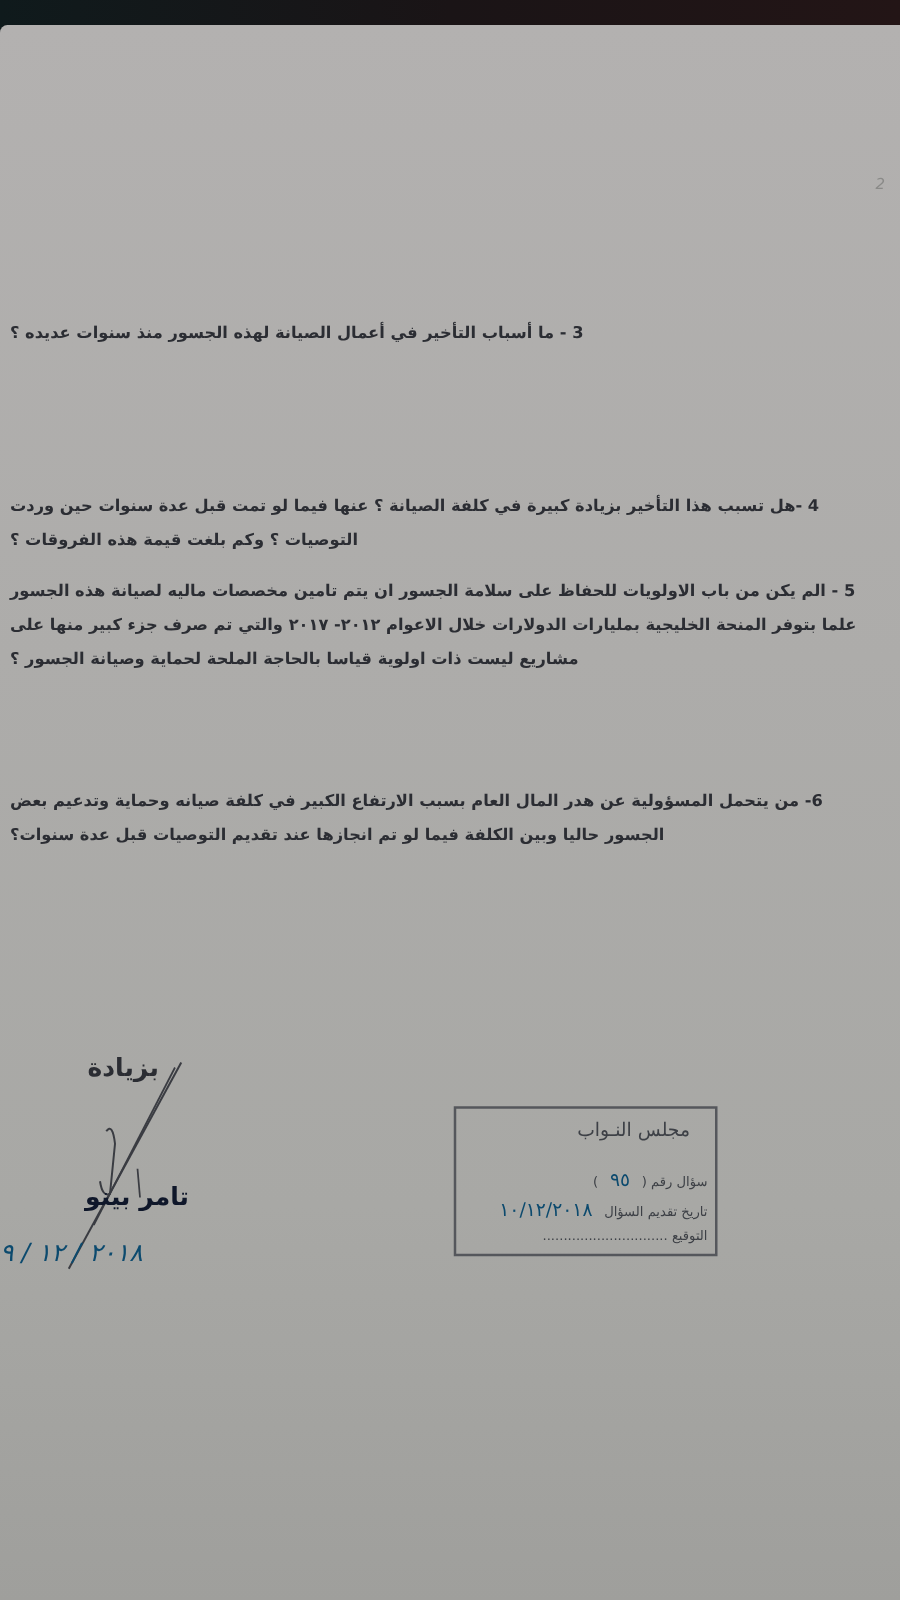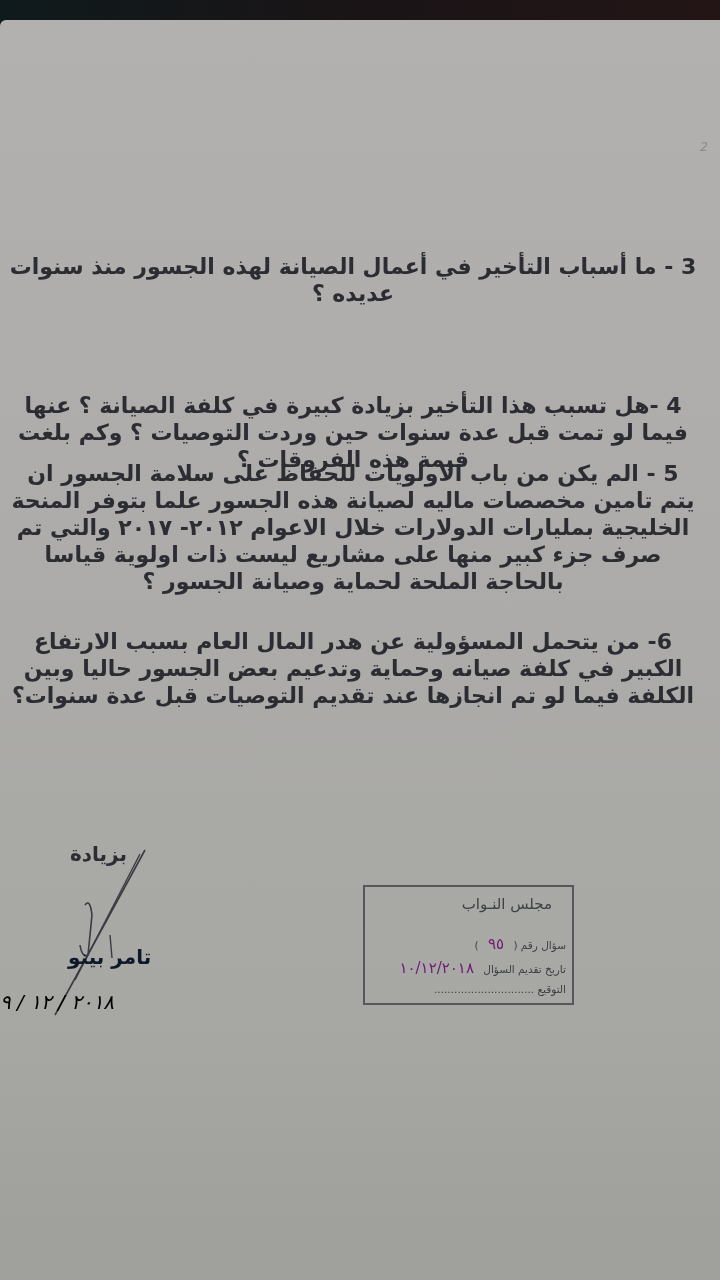--- a/index.html
+++ b/index.html
@@ -15,55 +15,55 @@
   .paper {
     position:absolute; left:0; top:20px; width:720px; height:1260px;
     background:linear-gradient(180deg,#b3b1b0 0%,#adacaa 40%,#a8a8a5 75%,#9f9f9c 100%);
     border-top-left-radius:6px;
   }
   .page-num {
     position:absolute; right:12px; top:140px; font-size:12px; color:#8a8a88;
     font-style:italic;
   }
   .q {
-    position:absolute; right:22px; direction:rtl; text-align:center;
-    color:#2b2d33; font-weight:bold; font-size:22px; line-height:27px;
+    position:absolute; right:22px; direction:rtl; text-align:left;
+    color:#2b2d33; font-weight:bold; font-size:13px; line-height:27px;
     width:690px;
   }
   .q3 { top:253px; }
   .q4 { top:345px;margin-top:47px; }
   .q5 { top:460px; }
   .q6 { top:628px; }
   .sig-title {
     position:absolute; left:70px; top:842px; font-size:20px; font-weight:bold;
     color:#2b2d33; direction:rtl;
   }
   .sig-name {
     position:absolute; left:68px; top:945px; font-size:20px; font-weight:bold;
     color:#0f172a; direction:rtl;
   }
   .sig-date {
-    position:absolute; left:0; top:990px; font-size:20px; color:#000000;
+    position:absolute; left:0; top:990px; font-size:20px; color:#0c4a6e;
     direction:ltr; letter-spacing:4px; font-style:italic;
   }
   .sig-svg { position:absolute; left:30px; top:840px; }
   .stamp {
     position:absolute; left:363px; top:885px; width:211px; height:120px;
     border:2px solid #55575c; box-sizing:border-box;
   }
   .stamp .st-title {
     position:absolute; right:20px; top:8px; font-size:15px; color:#3d4046; direction:rtl;
   }
   .stamp .st-row {
     position:absolute; right:6px; font-size:10.5px; color:#3d4046; direction:rtl; white-space:nowrap;
   }
   .stamp .r1 { top:48px; }
   .stamp .r2 { top:72px; }
   .stamp .r3 { top:96px; }
-  .stamp .hand { font-size:15px; color:#701a75; padding:0 6px; }
+  .stamp .hand { font-size:15px; color:#0c4a6e; padding:0 6px; }
 </style>
 </head>
 <body>
 
 <div class="top-edge"></div>
 <div class="paper"></div>
 
 <div class="page-num">2</div>
 
 <div class="q q3">3 - ما أسباب التأخير في أعمال الصيانة  لهذه الجسور منذ سنوات عديده ؟</div>

